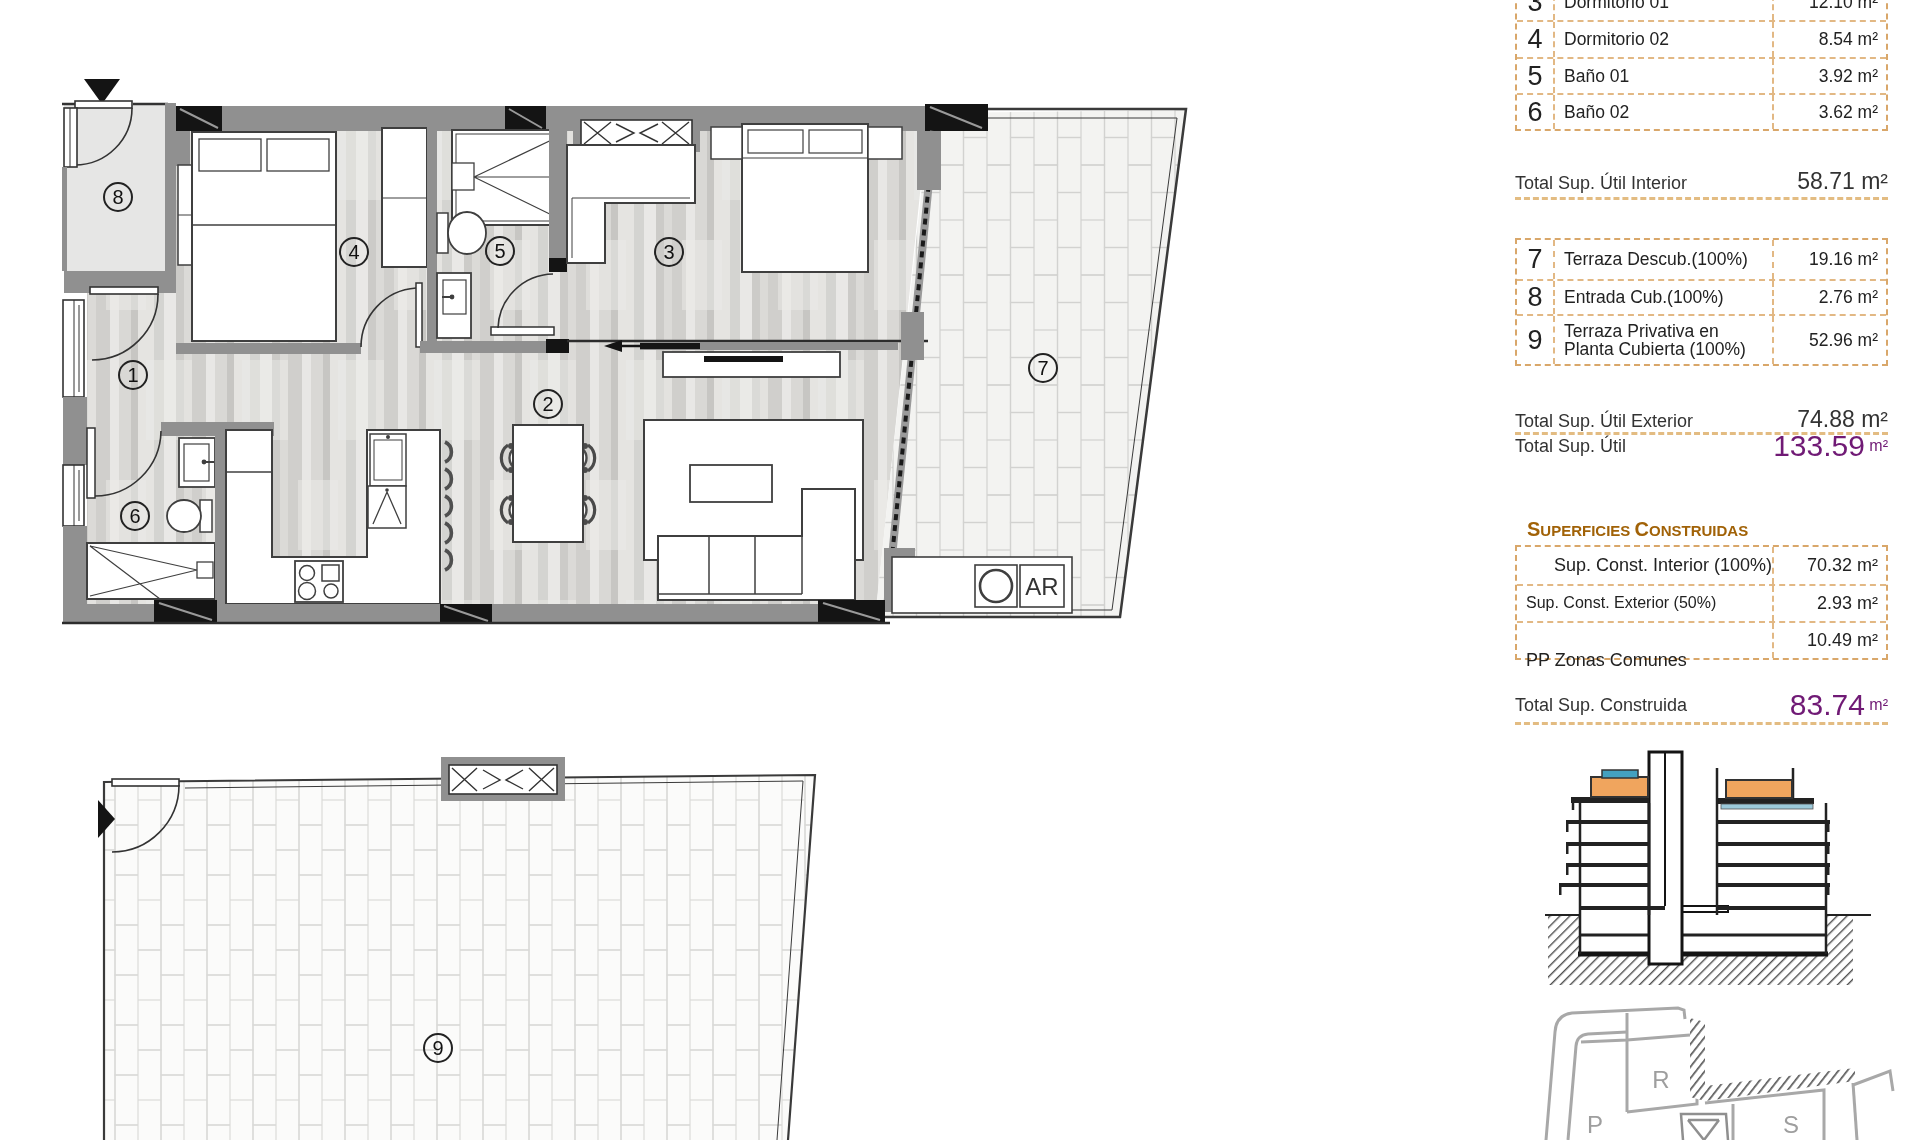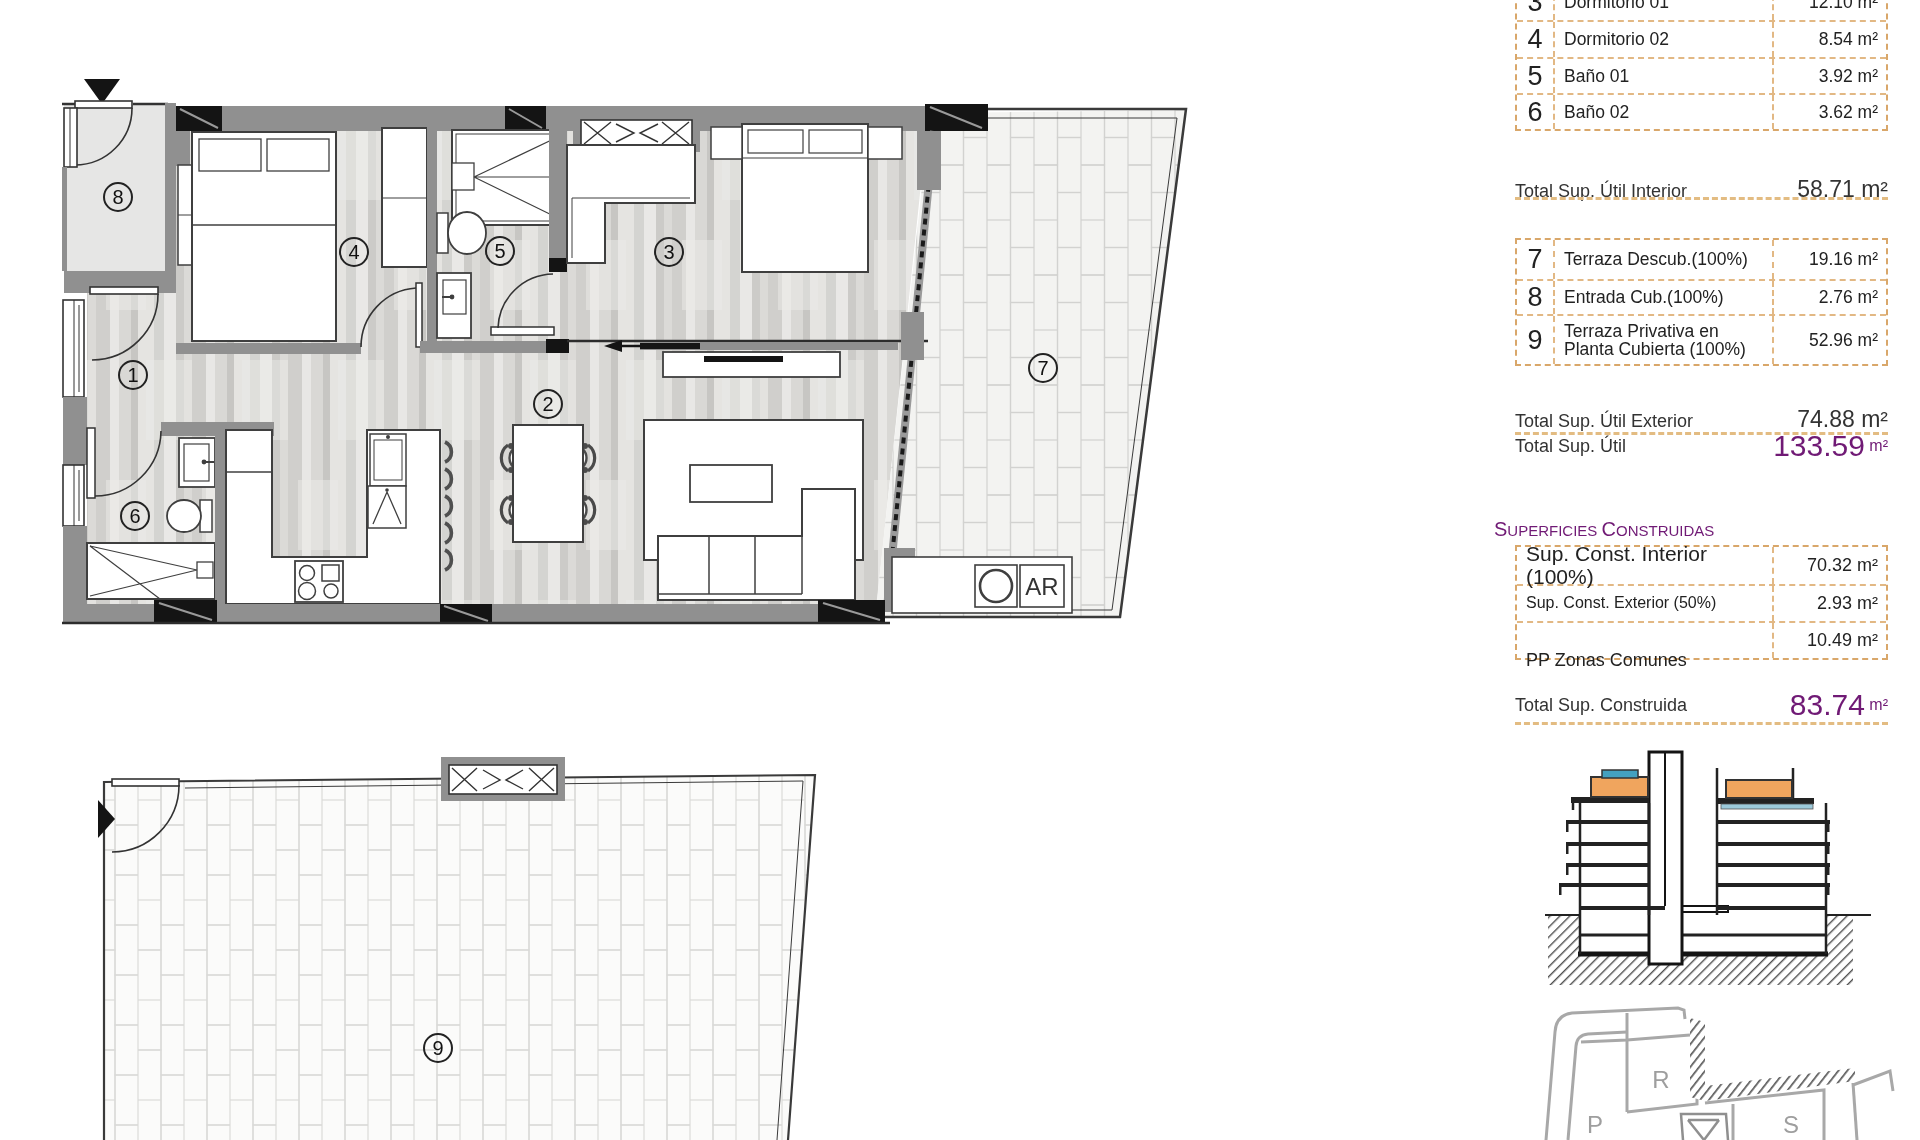--- a/index.html
+++ b/index.html
@@ -639,21 +639,21 @@
       <div class="cname">Baño 01</div>
       <div class="cval">3.92 m²</div>
     </div>
   <div class="row" style="height:36px;">
       <div class="cnum">6</div>
       <div class="cname">Baño 02</div>
       <div class="cval">3.62 m²</div>
     </div>
 </div>
 
-<div class="totline" style="top:176px;">
+<div class="totline" style="top:168px;">
     <span class="totname">Total Sup. Útil Interior</span>
     <span class="totval">58.71 m²</span>
   </div>
 <div class="dash" style="top:197px;"></div>
 
 <div class="tbl" style="top:238px;">
   <div class="row" style="height:39px;">
       <div class="cnum">7</div>
       <div class="cname">Terraza Descub.(100%)</div>
       <div class="cval">19.16 m²</div>
@@ -675,25 +675,25 @@
     <span class="totval">74.88 m²</span>
   </div>
 <div class="dash" style="top:432px;"></div>
 
 <div class="totline" style="top:429px;align-items:center;">
     <span class="totname">Total Sup. Útil</span>
     <span class="orange" style="font-size:30px;">133.59</span>
     <span class="orange" style="font-size:16px;">&nbsp;m²</span>
   </div>
 
-<div class="abs" style="left:1494px;top:518px;font-weight:normal;color:#701a75;font-size:15px;"><span style="font-size:20px;">S</span>UPERFICIES <span style="font-size:20px;">C</span>ONSTRUIDAS</div>
+<div class="abs" style="left:1527px;top:518px;font-weight:bold;color:#a16207;font-size:15px;"><span style="font-size:20px;">S</span>UPERFICIES <span style="font-size:20px;">C</span>ONSTRUIDAS</div>
 
 <div class="tbl" style="top:545px;">
   <div class="row" style="height:37px;">
-      <div class="cname" style="font-size:21px;">Sup. Const. Interior (100%)</div>
+      <div class="cname" style="font-size:18px;text-align:right;">Sup. Const. Interior (100%)</div>
       <div class="cval" style="font-size:18px;">70.32 m²</div>
     </div>
   <div class="row" style="height:37px;">
       <div class="cname" style="font-size:16px;">Sup. Const. Exterior (50%)</div>
       <div class="cval" style="font-size:18px;">2.93 m²</div>
     </div>
   <div class="row" style="height:37px;">
       <div class="cname" style="font-size:18px;margin-top:40px;">PP Zonas Comunes</div>
       <div class="cval" style="font-size:18px;">10.49 m²</div>
     </div>

